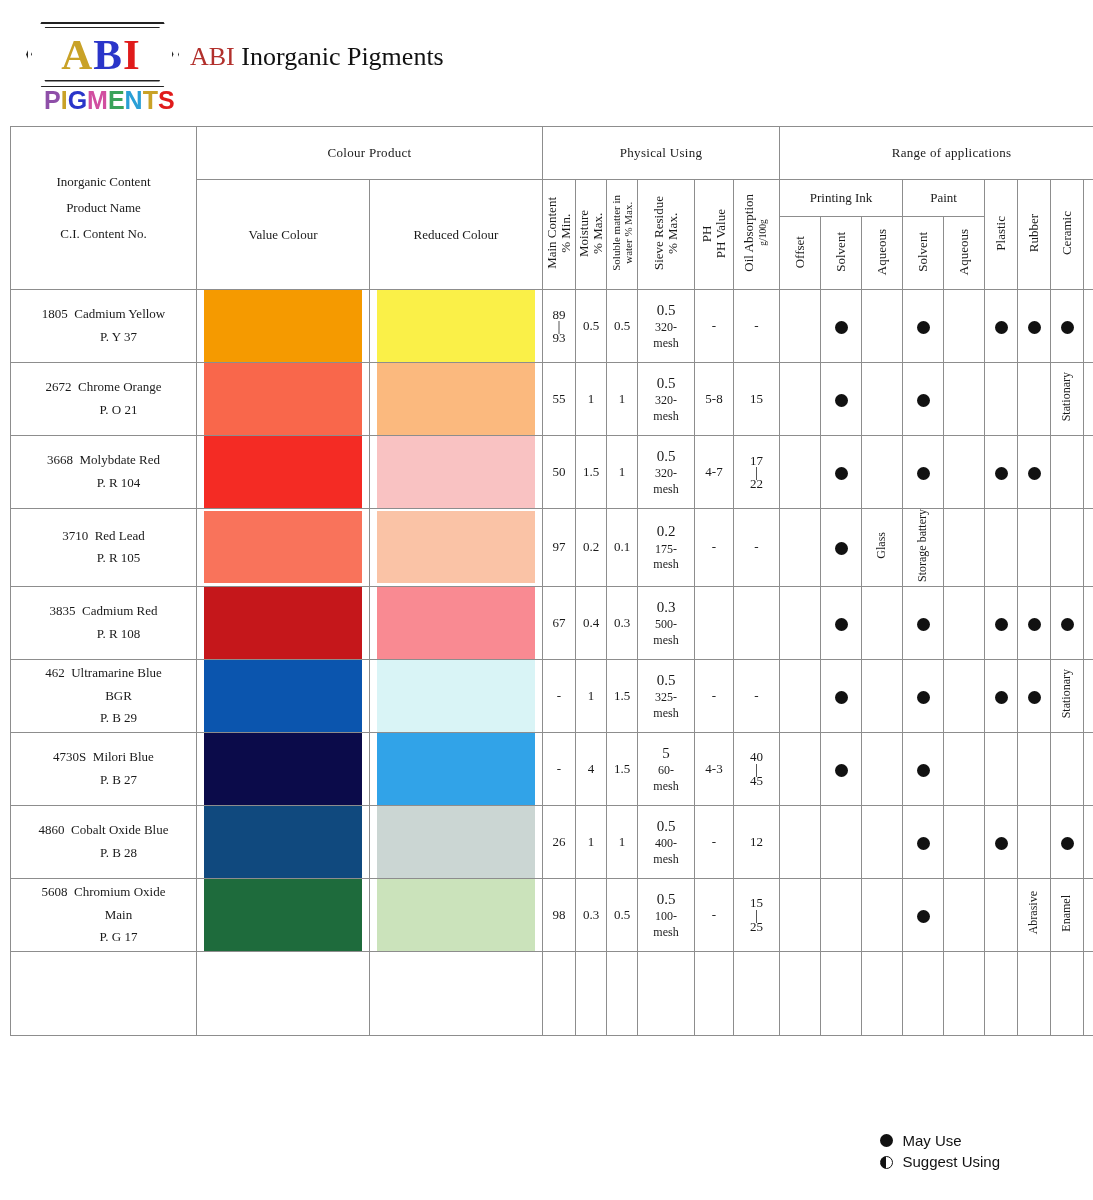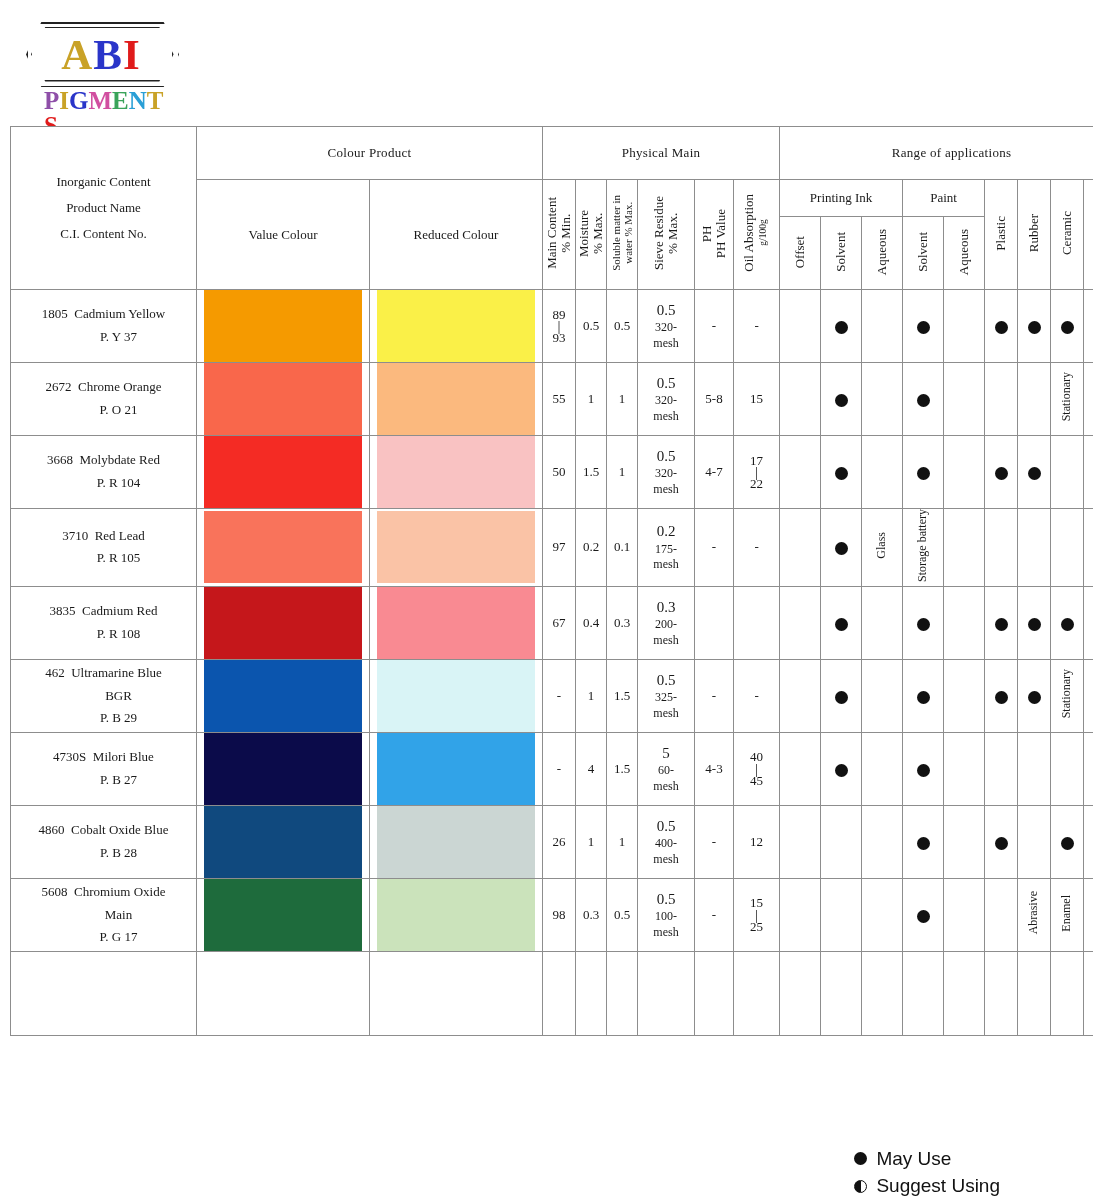--- a/index.html
+++ b/index.html
@@ -50,21 +50,21 @@
     display:flex;align-items:center;justify-content:center;
     font-family:"Liberation Serif", serif;
     font-weight:bold;font-size:43px;letter-spacing:1px;line-height:1;
   }
   .abi-letters span{display:inline-block;}
   .L-A{color:#c9a227;}
   .L-B{color:#2a35c9;}
   .L-I{color:#e01b1b;}
   .pigments-word{
     position:absolute;left:18px;top:66px;
-    font-family:Liberation Serif, serif;
+    font-family:Liberation Sans, sans-serif;
     font-weight:bold;font-size:25px;letter-spacing:0px;line-height:1;
   }
   .pigments-word span{display:inline-block;}
   .title-text{
     position:absolute;left:190px;top:44px;
     font-size:26px;line-height:1;white-space:nowrap;
   }
   .title-text .brand{color:#b2302c;}
   .title-text .rest{color:#111;}
 
@@ -142,23 +142,23 @@
   }
   .halfdot{
     display:inline-block;width:13px;height:13px;border-radius:50%;
     background:linear-gradient(90deg,#111 0 50%,#fff 50% 100%);
     border:1.3px solid #111;box-sizing:border-box;vertical-align:middle;
   }
   .notecell{font-size:12.5px;}
 
   
   .legend{
-    position:absolute;right:93px;bottom:0;
+    position:absolute;right:93px;bottom:27px;
     font-family:"Liberation Sans", sans-serif;
-    font-size:19px;line-height:1.45;color:#111;
+    font-size:15px;line-height:1.45;color:#111;
   }
   .legend .row{display:flex;align-items:center;gap:9px;}
   .legend .lbl{display:inline-block;}
 </style>
 </head>
 <body>
 
 <div class="page">
 
   <div class="header">
@@ -168,20 +168,23 @@
         <div class="hex-inner"></div>
       </div>
       <div class="abi-letters">
         <span class="L-A">A</span>
           <span class="L-B">B</span>
           <span class="L-I">I</span>
       </div>
       <div class="pigments-word">
         <span style="color:#8e4fa8">P</span><span style="color:#c9a227">I</span><span style="color:#2a35c9">G</span><span style="color:#d14fa0">M</span><span style="color:#3aa35a">E</span><span style="color:#2a9fd6">N</span><span style="color:#c9a227">T</span><span style="color:#e01b1b">S</span>
       </div>
+    </div>
+    <div class="title-text">
+      <span class="brand">ABI</span><span class="rest"> Inorganic Pigments</span>
     </div>
   </div>
 
   <table class="tbl">
     <colgroup>
       <col style="width:186px">
       <col style="width:173px">
         <col style="width:173px">
       <col style="width:33px">
         <col style="width:31px">
@@ -201,21 +204,21 @@
     </colgroup>
 
     <tbody>
         <tr>
       <td rowspan="3" class="leftheadcell">
         <div>Inorganic Content</div>
         <div>Product Name</div>
         <div>C.I. Content No.</div>
       </td>
       <td colspan="2" class="grp" style="height:52px">Colour Product</td>
-      <td colspan="6" class="grp">Physical Main</td>
+      <td colspan="6" class="grp">Physical Using</td>
       <td colspan="9" class="grp">Range of applications</td>
     </tr>
 
     <tr>
       <td rowspan="2" class="sub">Value Colour</td>
       <td rowspan="2" class="sub">Reduced Colour</td>
 
       <td rowspan="2" class="vhead" style="height:108px">
         <span class="vrot two"><span>Main Content</span><br><span>% Min.</span></span>
       </td>
@@ -403,21 +406,21 @@
             <span class="sw" style="background:#C5171B"></span>
           </td>
           <td class="swcell">
             <span class="sw" style="background:#F98A92"></span>
           </td>
           <td class="pv">67</td>
           <td class="pv">0.4</td>
           <td class="pv">0.3</td>
           <td class="sieve">
             <span class="big">0.3</span>
-            <span class="m">200-</span>
+            <span class="m">500-</span>
             <span class="m">mesh</span>
           </td>
           <td class="pv"></td>
           <td class="pv"></td>
           <td class="notecell"></td>
           <td class="notecell"><span class="dot"></span></td>
           <td class="notecell"></td>
           <td class="notecell"><span class="dot"></span></td>
           <td class="notecell"></td>
           <td class="notecell"><span class="dot"></span></td>

